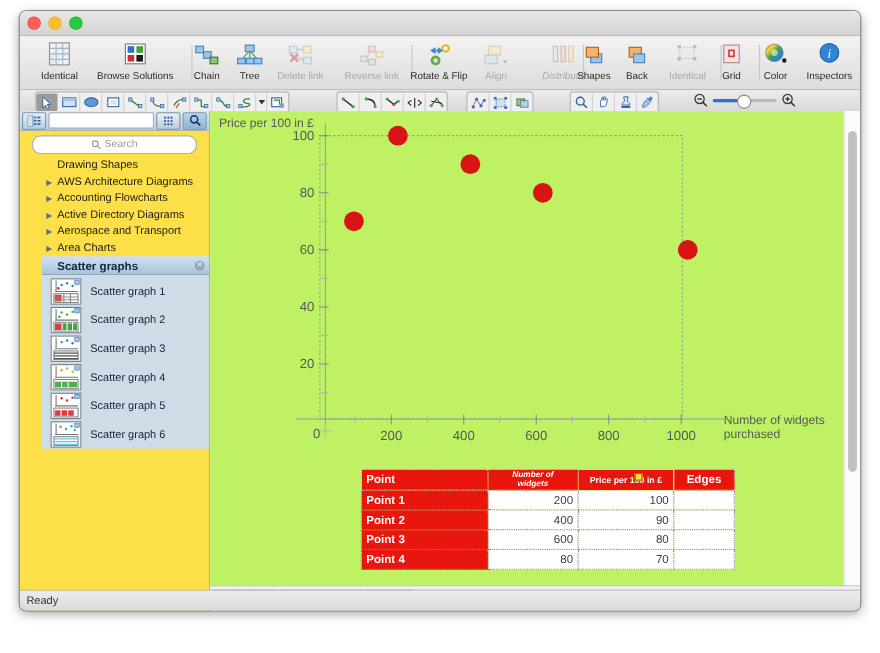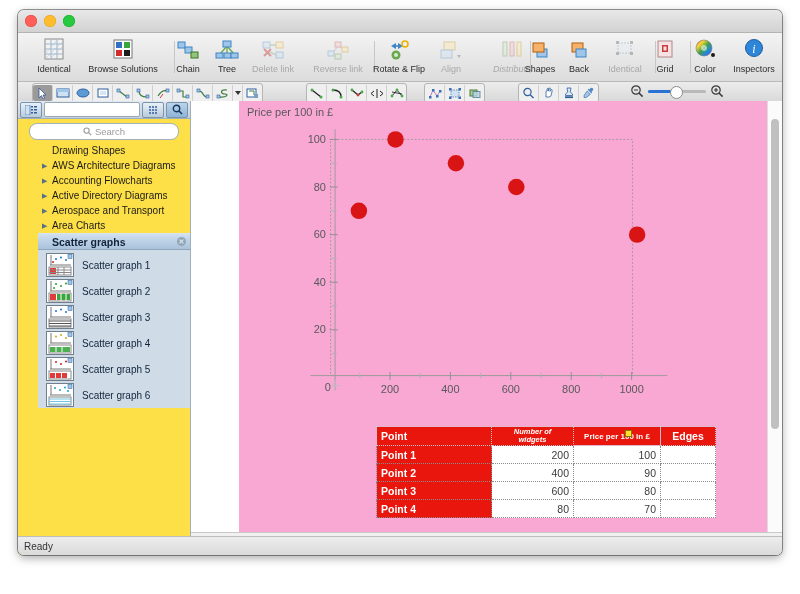--- a/index.html
+++ b/index.html
@@ -73,21 +73,21 @@
     border-top:1px solid #ffffff88;border-bottom:1px solid #90a6bc;}
   .sb-close{width:9px;height:9px;border-radius:50%;background:#93a6b7;
     color:#dce6ef;font-size:7px;line-height:9px;text-align:center;}
   .sb-items{background:#cfdce8;padding-top:2px;}
   .sb-item{height:26px;display:flex;align-items:center;gap:8px;padding-left:8px;}
   .thumb{width:26px;height:22px;border:1px solid #6f7f8e;background:#fff;position:relative;overflow:hidden;}
   .sb-item-lab{font-size:10px;color:#12243a;}
 
   
   .canvasarea{flex:1;position:relative;background:#fff;overflow:hidden;}
-  .canvas{position:absolute;left:0;top:0;right:14px;bottom:22px;background:#f9a8d4;overflow:hidden;margin-left:48px;}
+  .canvas{position:absolute;left:0;top:0;right:14px;bottom:22px;background:#bef264;overflow:hidden;}
 
   
   .chart{position:absolute;left:0;top:0;width:100%;height:100%;}
   .axis-title{position:absolute;font-size:11px;color:#58595b;line-height:13px;}
 
   
   .dtable{position:absolute;border-collapse:collapse;font-size:10.5px;}
   .dtable td{border:1px dotted #8b8b8b;padding:1px 4px;height:15px;}
   .dtable td.hd{background:#e8160c;color:#fff;font-weight:bold;text-align:left;border:1px dotted #c8c8c8;}
   .dtable td.hd.c{text-align:center;font-size:7.5px;line-height:8px;font-style:italic;}
@@ -748,20 +748,21 @@
           </div>
         </div>
       </div>
     </div>
 
     <div class="canvasarea">
       <div class="canvas">
 
         <div class="axis-title" style="left:8px;top:5px;">Price per 100 in £</div>
 
+        <div class="axis-title" style="left:467px;top:275px;width:110px;">Number of widgets purchased</div>
 
         <svg class="chart" viewBox="0 0 578 430">
 
           <rect x="100" y="21" width="330" height="258" fill="none" stroke="#9a9a9a" stroke-width="1" stroke-dasharray="2 2"></rect>
 
           <line x1="105" y1="10" x2="105" y2="295" stroke="#9a9a9a" stroke-width="1"></line>
           <line x1="78" y1="279" x2="468" y2="279" stroke="#9a9a9a" stroke-width="1"></line>
 
           <g stroke="#8e8e8e" stroke-width="1">
             <line x1="99" y1="21" x2="108" y2="21"></line>

